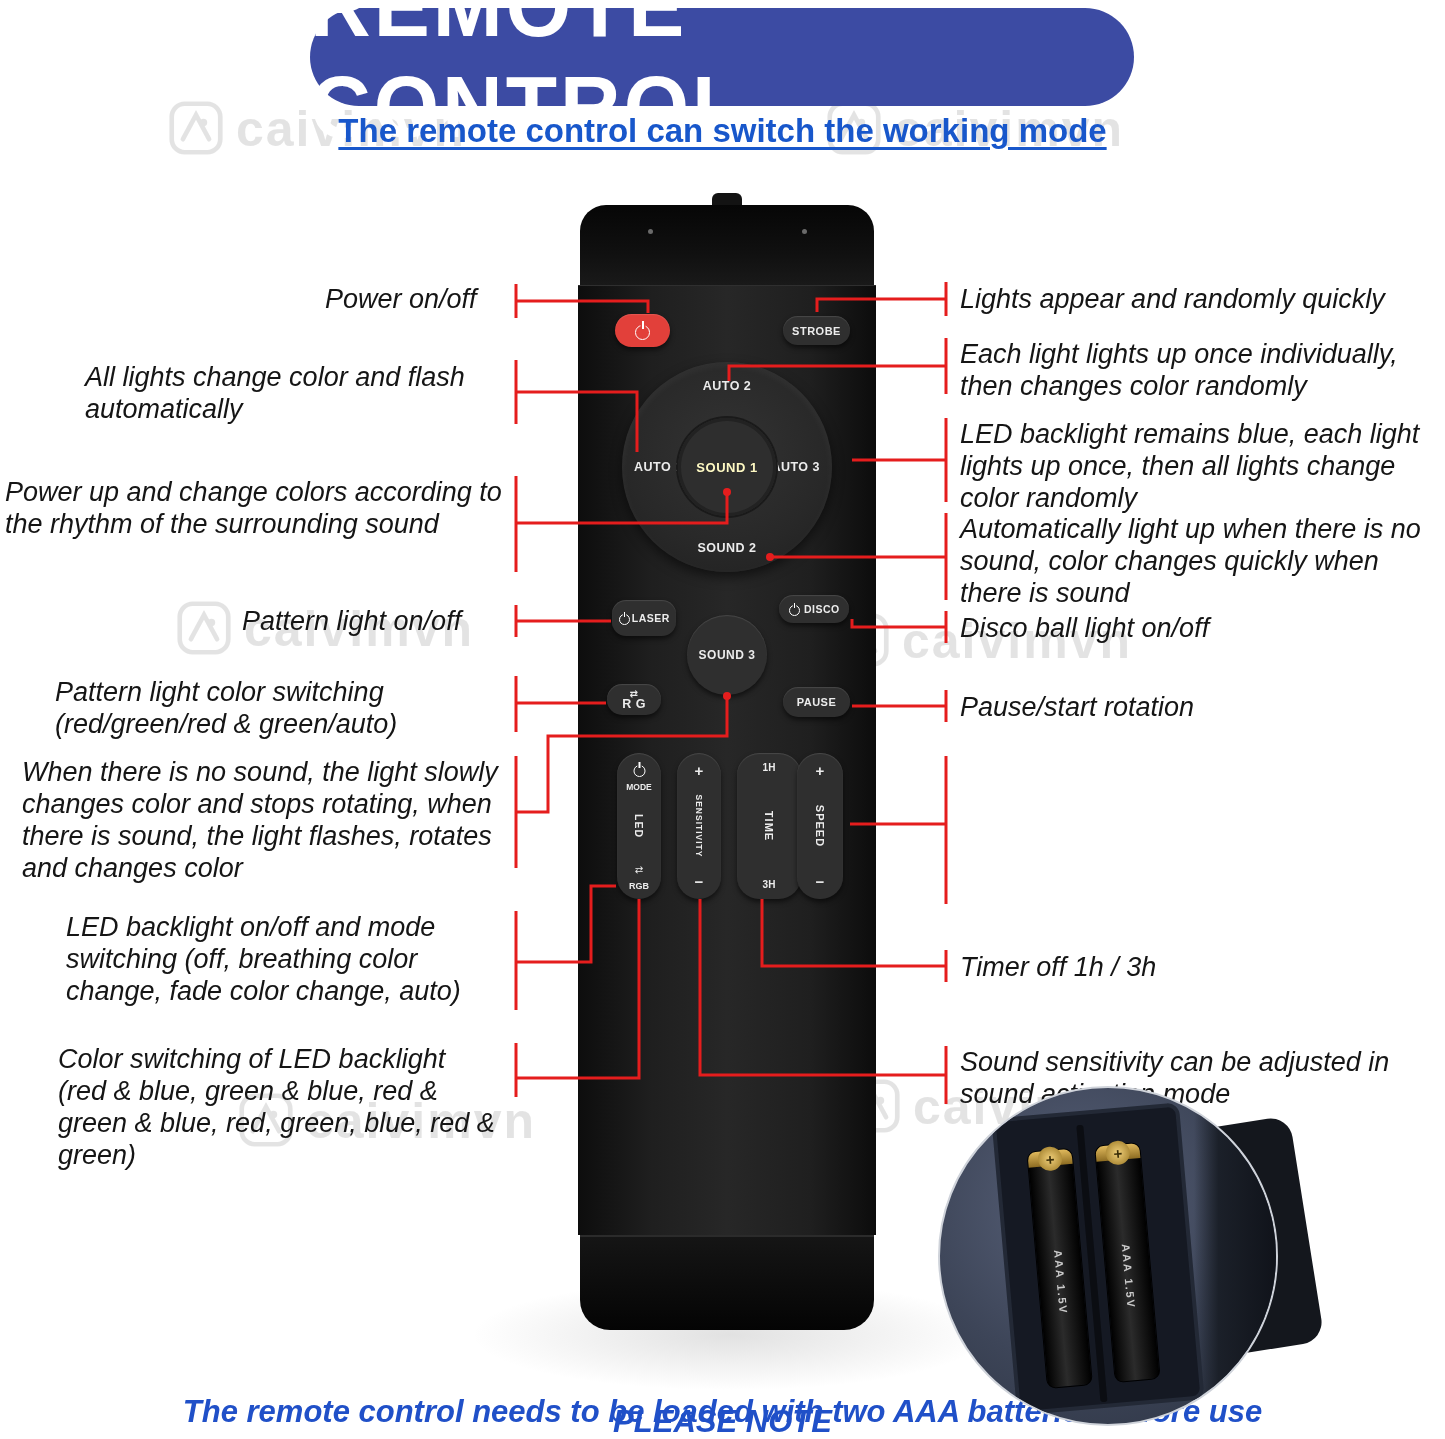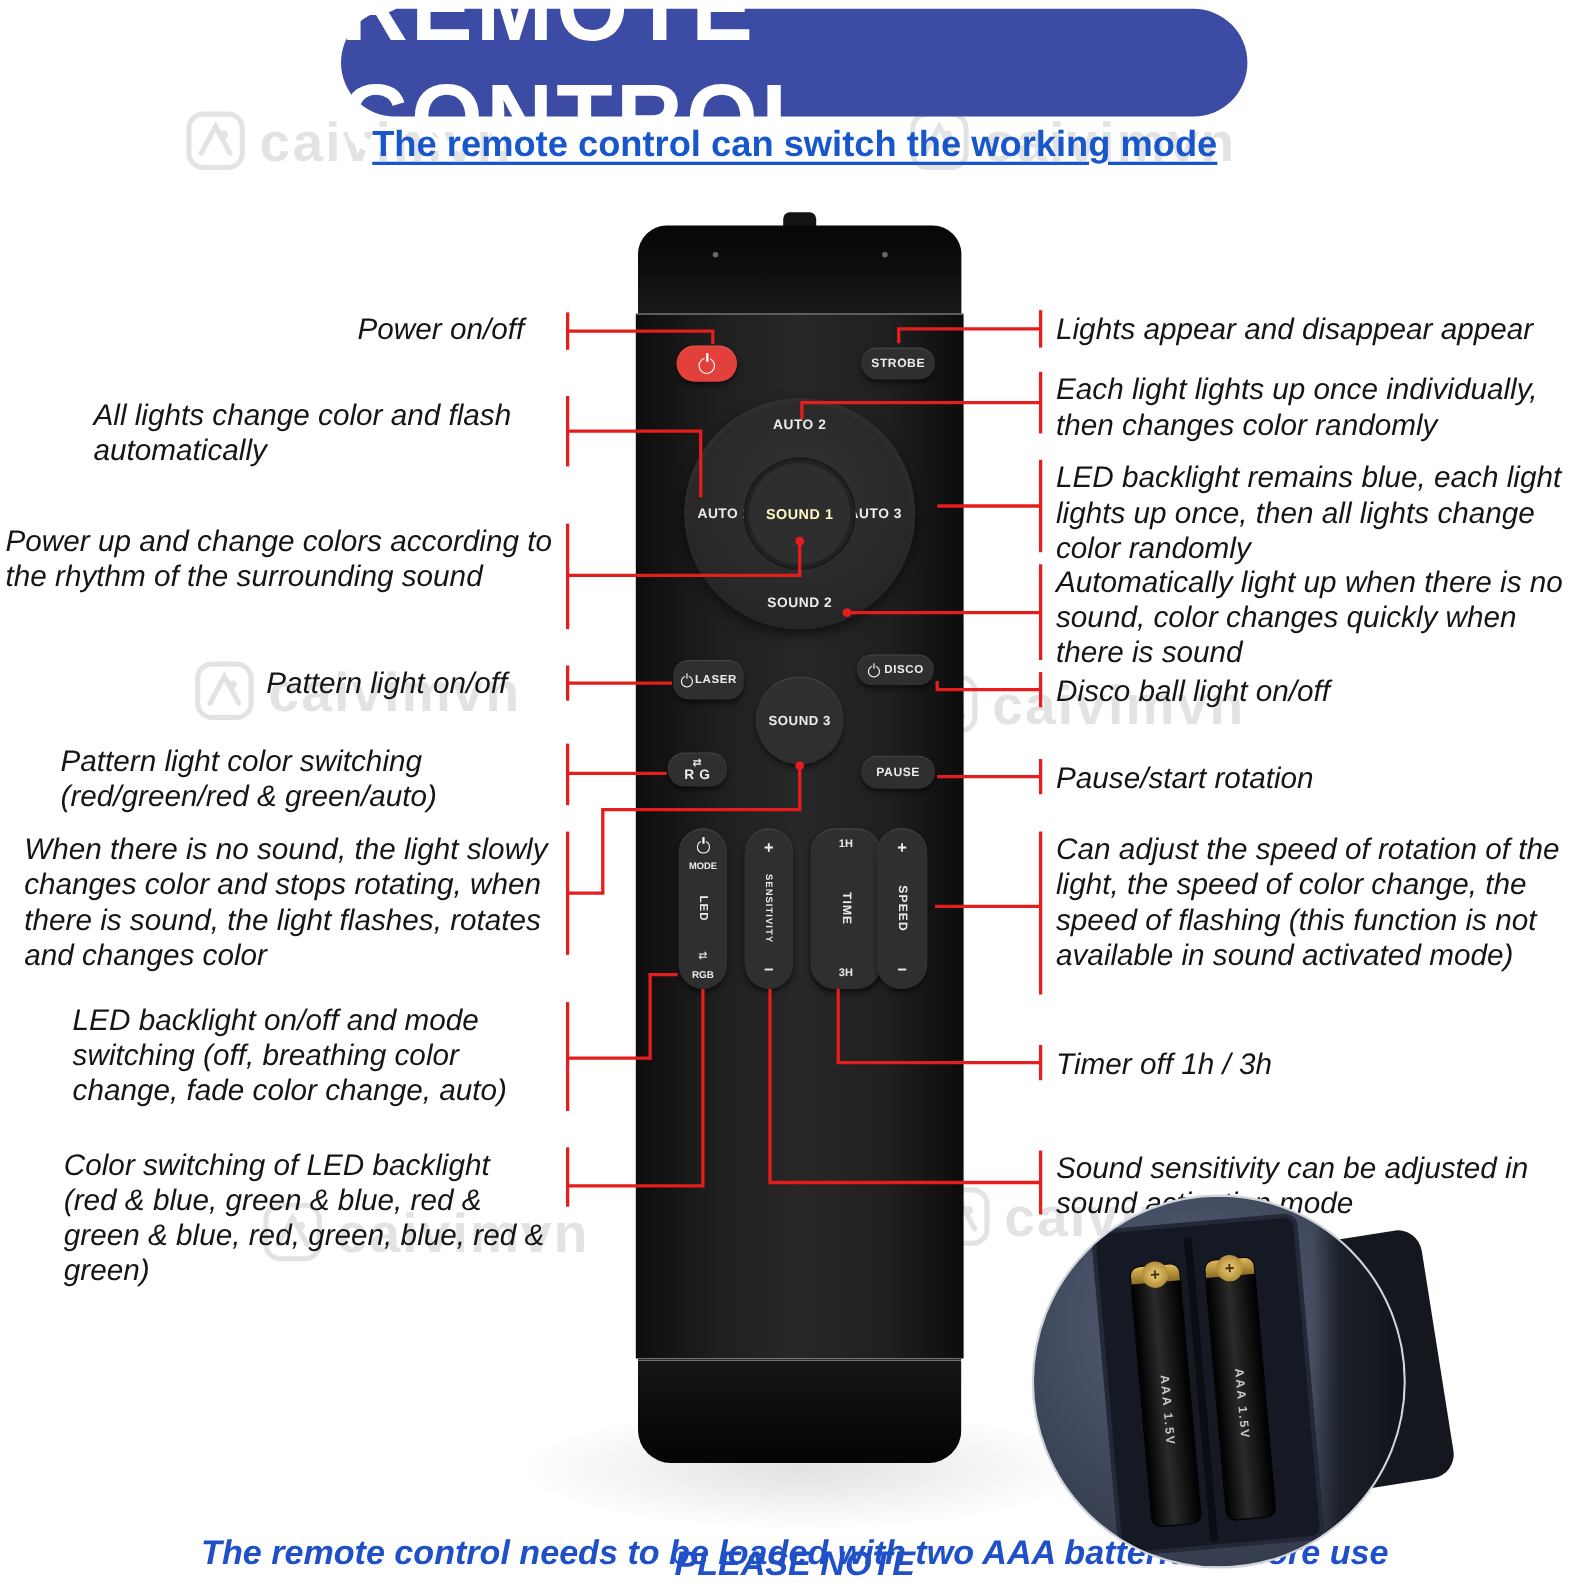--- a/index.html
+++ b/index.html
@@ -260,27 +260,26 @@
 
   <div class="ann" style="left:325px;top:284px;width:210px">Power on/off</div>
   <div class="ann" style="left:85px;top:362px;width:440px">All lights change color and flash automatically</div>
   <div class="ann" style="left:5px;top:477px;width:512px">Power up and change colors according to the rhythm of the surrounding sound</div>
   <div class="ann" style="left:242px;top:606px;width:280px">Pattern light on/off</div>
   <div class="ann" style="left:55px;top:677px;width:465px">Pattern light color switching (red/green/red &amp; green/auto)</div>
   <div class="ann" style="left:22px;top:757px;width:495px">When there is no sound, the light slowly changes color and stops rotating, when there is sound, the light flashes, rotates and changes color</div>
   <div class="ann" style="left:66px;top:912px;width:450px">LED backlight on/off and mode switching (off, breathing color change, fade color change, auto)</div>
   <div class="ann" style="left:58px;top:1044px;width:440px">Color switching of LED backlight (red &amp; blue, green &amp; blue, red &amp; green &amp; blue, red, green, blue, red &amp; green)</div>
 
-  <div class="ann" style="left:960px;top:284px;width:480px">Lights appear and disappear appear</div>
+  <div class="ann" style="left:960px;top:284px;width:480px">Lights appear and randomly quickly</div>
   <div class="ann" style="left:960px;top:339px;width:465px">Each light lights up once individually, then changes color randomly</div>
   <div class="ann" style="left:960px;top:419px;width:475px">LED backlight remains blue, each light lights up once, then all lights change color randomly</div>
   <div class="ann" style="left:960px;top:514px;width:465px">Automatically light up when there is no sound, color changes quickly when there is sound</div>
   <div class="ann" style="left:960px;top:613px;width:400px">Disco ball light on/off</div>
   <div class="ann" style="left:960px;top:692px;width:400px">Pause/start rotation</div>
-  <div class="ann" style="left:960px;top:757px;width:460px">Can adjust the speed of rotation of the light, the speed of color change, the speed of flashing (this function is not available in sound activated mode)</div>
   <div class="ann" style="left:960px;top:952px;width:400px">Timer off 1h / 3h</div>
   <div class="ann" style="left:960px;top:1047px;width:470px">Sound sensitivity can be adjusted in sound activation mode</div>
 
   <div class="bat-cover"></div>
   <div class="bat-circle">
     <div class="bat-side"></div>
     <div class="bat-comp">
       <div class="bdiv"></div>
       <div class="battery b1">
         <div class="bplus">+</div>

